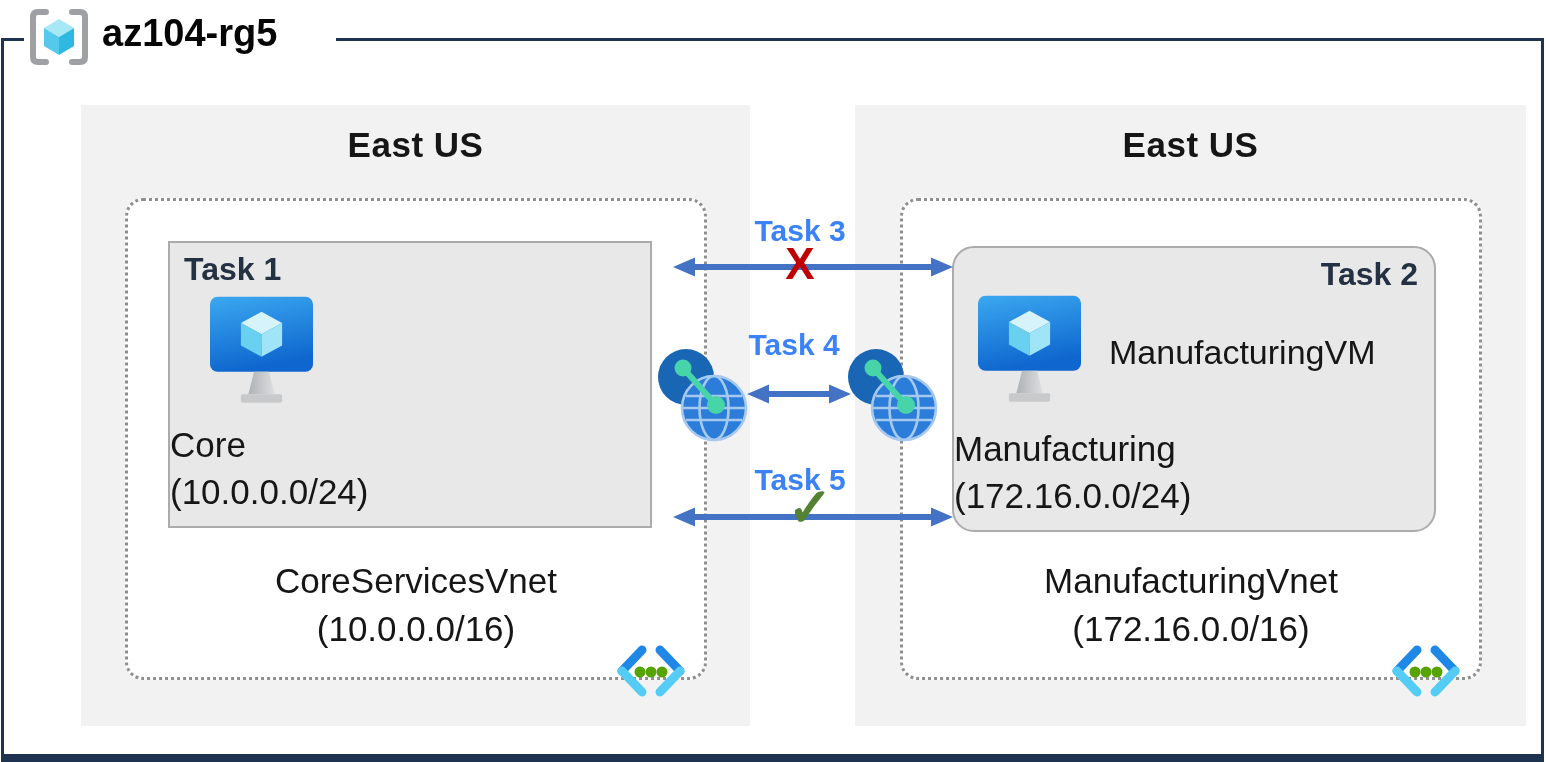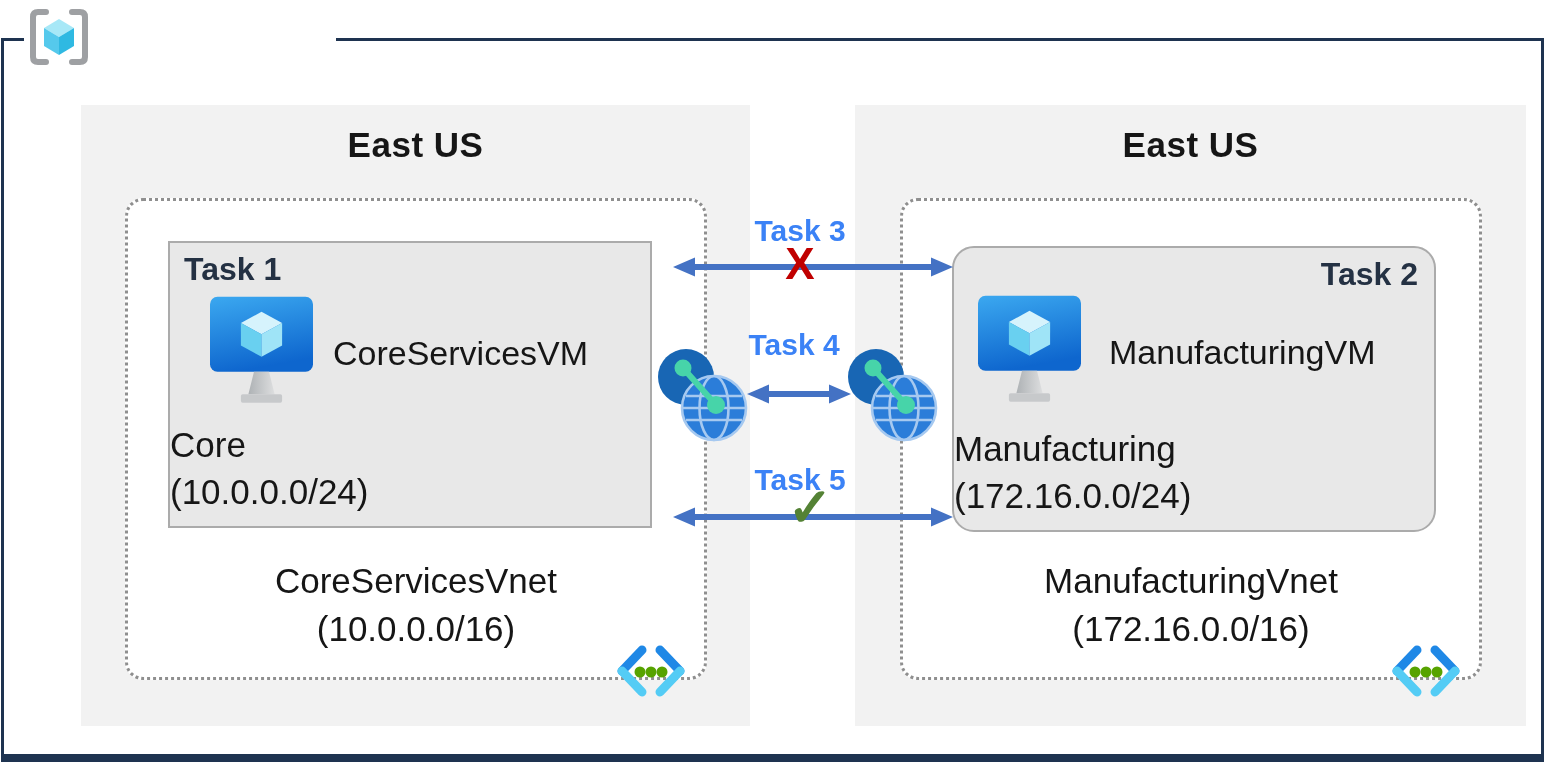--- a/index.html
+++ b/index.html
@@ -101,20 +101,21 @@
   <div class="frame"></div>
   <div class="header-mask"></div>
 
   <svg class="rg-icon" width="66" height="60" viewBox="0 0 66 60">
     <path d="M20 5 H12 Q7 5 7 10 V50 Q7 55 12 55 H20" fill="none" stroke="#9EA0A3" stroke-width="6" stroke-linecap="round" stroke-linejoin="round"></path>
     <path d="M46 5 H54 Q59 5 59 10 V50 Q59 55 54 55 H46" fill="none" stroke="#9EA0A3" stroke-width="6" stroke-linecap="round" stroke-linejoin="round"></path>
     <polygon points="33,12 48,21 33,30 18,21" fill="#A7E8F7"></polygon>
     <polygon points="18,21 33,30 33,48 18,39" fill="#55C9EC"></polygon>
     <polygon points="48,21 33,30 33,48 48,39" fill="#2FB9E2"></polygon>
   </svg>
+  <div class="rg-title">az104-rg5</div>
 
   <div class="region left">
     <div class="region-title">East US</div>
 
     <div class="vnet">
       <div class="subnet">
         <div class="subnet-task">Task 1</div>
         <div class="vm-row">
           <svg width="103" height="116" viewBox="0 0 110 120">
             <defs>
@@ -127,21 +128,20 @@
                   <stop offset="1" stop-color="#DDDEDF"></stop>
               </linearGradient>
             </defs>
             <rect x="0" y="0" width="110" height="80" rx="8" fill="url(#scr1)"></rect>
             <polygon points="55,16 77,28 55,40 33,28" fill="#D6F3FC"></polygon>
             <polygon points="33,28 55,40 55,64 33,52" fill="#69D0F0"></polygon>
             <polygon points="77,28 55,40 55,64 77,52" fill="#9FE4F7"></polygon>
             <polygon points="47,80 63,80 69,104 41,104" fill="url(#std1)"></polygon>
             <rect x="33" y="104" width="44" height="9" rx="2" fill="#C7C9CB"></rect>
           </svg>
-          <div class="vm-name">CoreServicesVM</div>
         </div>
         <div class="subnet-name">
           <div>Core</div>
           <div>(10.0.0.0/24)</div>
         </div>
       </div>
 
       <div class="vnet-label">
         <div>CoreServicesVnet</div>
         <div>(10.0.0.0/16)</div>

